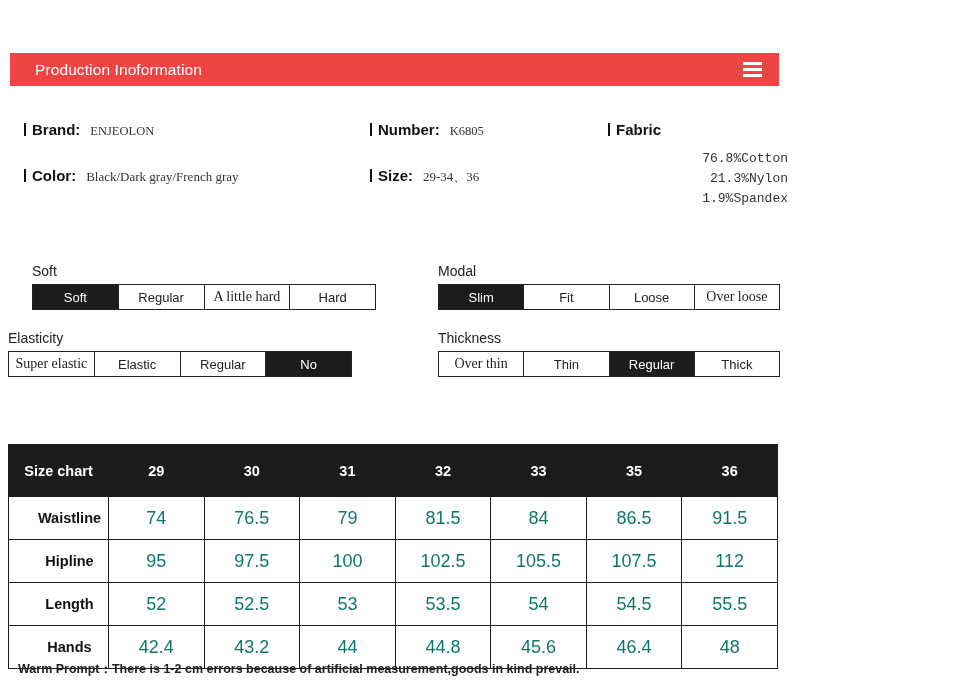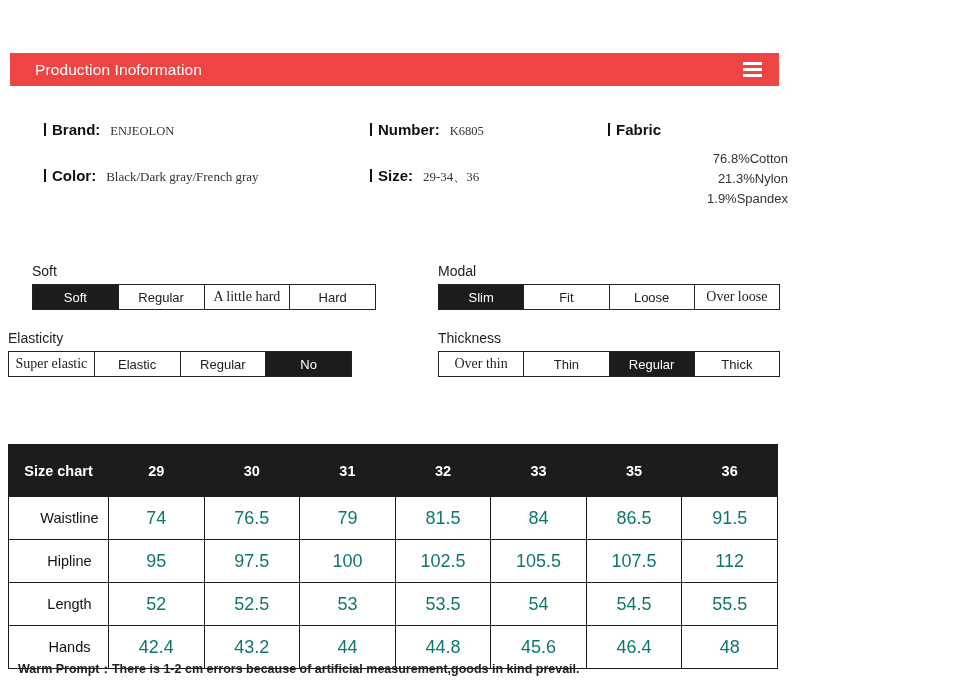--- a/index.html
+++ b/index.html
@@ -55,21 +55,21 @@
     position: absolute;
     left: 0;
     top: 112px;
     width: 790px;
     height: 120px;
   }
   .info-col {
     position: absolute;
     top: 0;
   }
-  .info-col.col-brand  { left: 44px;  width: 330px; }
+  .info-col.col-brand  { left: 24px;  width: 330px; }
   .info-col.col-number { left: 370px; width: 230px; }
   .info-col.col-fabric { left: 608px; width: 180px; text-align: right; }
 
   .info-row {
     display: flex;
     align-items: baseline;
     white-space: nowrap;
   }
   .info-row.r1 { margin-top: 9px; }
   .info-row.r2 { margin-top: 28px; }
@@ -95,20 +95,21 @@
     color: #333333;
     margin-left: 10px;
     font-weight: normal;
     font-family: Liberation Serif, serif;
   }
   .info-val.small { font-size: 12.5px; }
 
   .fabric-lines {
     margin-top: 11px;
     margin-left: 4px;
+    font-family: Liberation Mono, monospace;
   }
   .fabric-lines div {
     font-size: 13px;
     color: #333333;
     line-height: 20px;
   }
 
   
   .options-area {
     position: absolute;
@@ -179,21 +180,21 @@
     height: 52px;
     font-weight: bold;
     font-size: 14.5px;
     border-color: #1c1c1c;
   }
   .size-table tbody td {
     height: 43px;
     background: #ffffff;
   }
   .size-table tbody td.row-head {
-    font-weight: normal;
+    font-weight: bold;
     font-size: 14.5px;
     color: #111111;
     padding-left: 23px;
   }
   .col-head-first { width: 100px; }
 
   
   .warm-prompt {
     position: absolute;
     left: 18px;

